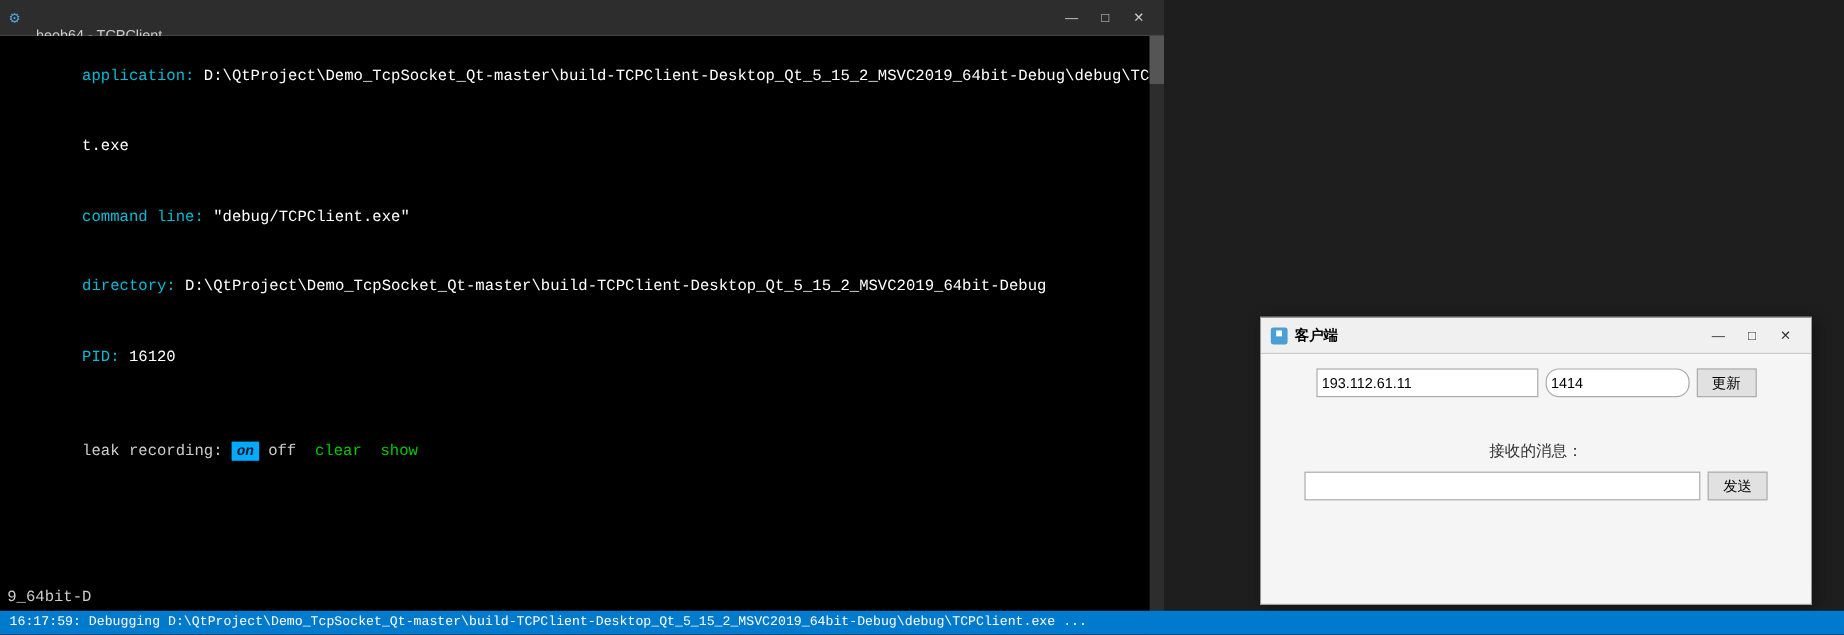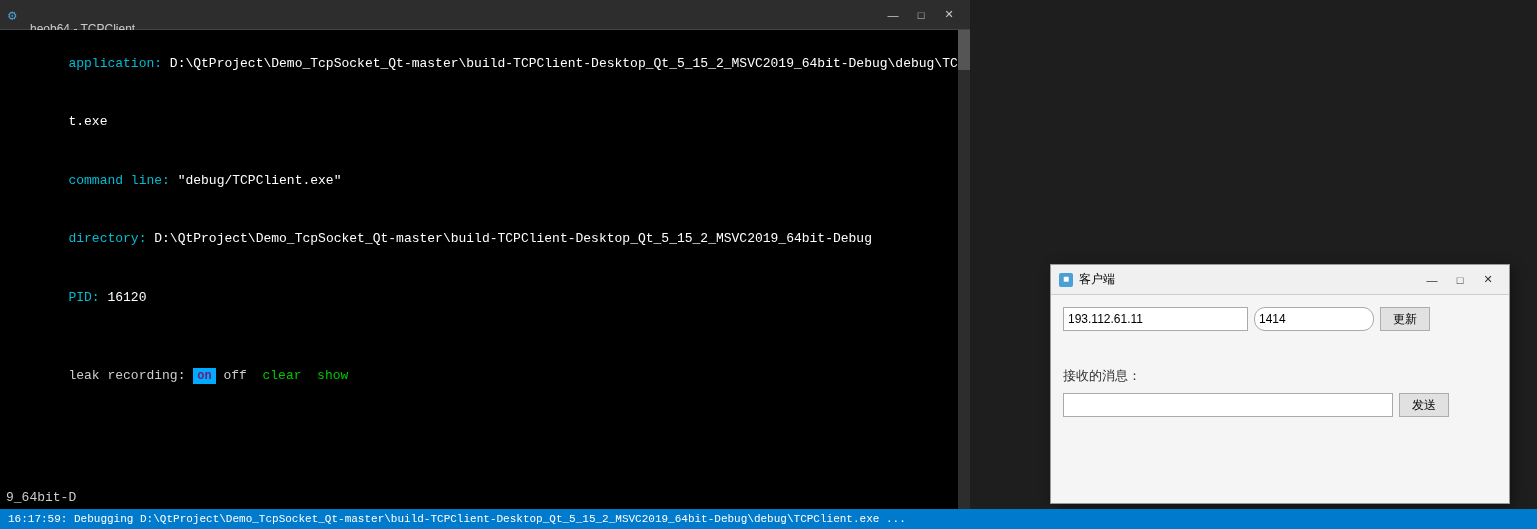--- a/index.html
+++ b/index.html
@@ -82,25 +82,26 @@
     .line { white-space: pre; }
 
     .color-cyan { color: #00bcd4; }
     .color-white { color: #ffffff; }
     .color-green { color: #00c800; }
     .color-default { color: #ccc; }
 
     .on-badge {
       display: inline-block;
       background: #00aaff;
-      color: #701a75;
+      color: #0f172a;
       padding: 0 4px;
       font-weight: bold;
       font-size: 12px;
       line-height: 1.4;
+      font-style: italic;
     }
 
     .scrollbar-right {
       position: absolute;
       right: 0;
       top: 0;
       width: 12px;
       height: 100%;
       background: #2d2d2d;
     }
@@ -142,20 +143,21 @@
       margin-right: 6px;
       background: #4a9fd4;
       border-radius: 2px;
     }
 
     .dialog-title-text {
       color: #000;
       font-size: 12px;
       font-family: 'Microsoft YaHei', 'SimHei', sans-serif;
       flex: 1;
+      font-weight: bold;
     }
 
     .dialog-title-btns {
       display: flex;
       gap: 2px;
     }
 
     .dialog-btn {
       width: 26px;
       height: 18px;
@@ -170,20 +172,21 @@
       font-family: 'Segoe UI', sans-serif;
     }
 
     .dialog-body {
       flex: 1;
       padding: 12px;
       display: flex;
       flex-direction: column;
       gap: 8px;
       background: #f5f5f5;
+      align-items: center;
     }
 
     .dialog-row {
       display: flex;
       align-items: center;
       gap: 6px;
     }
 
     .dialog-input {
       height: 24px;

